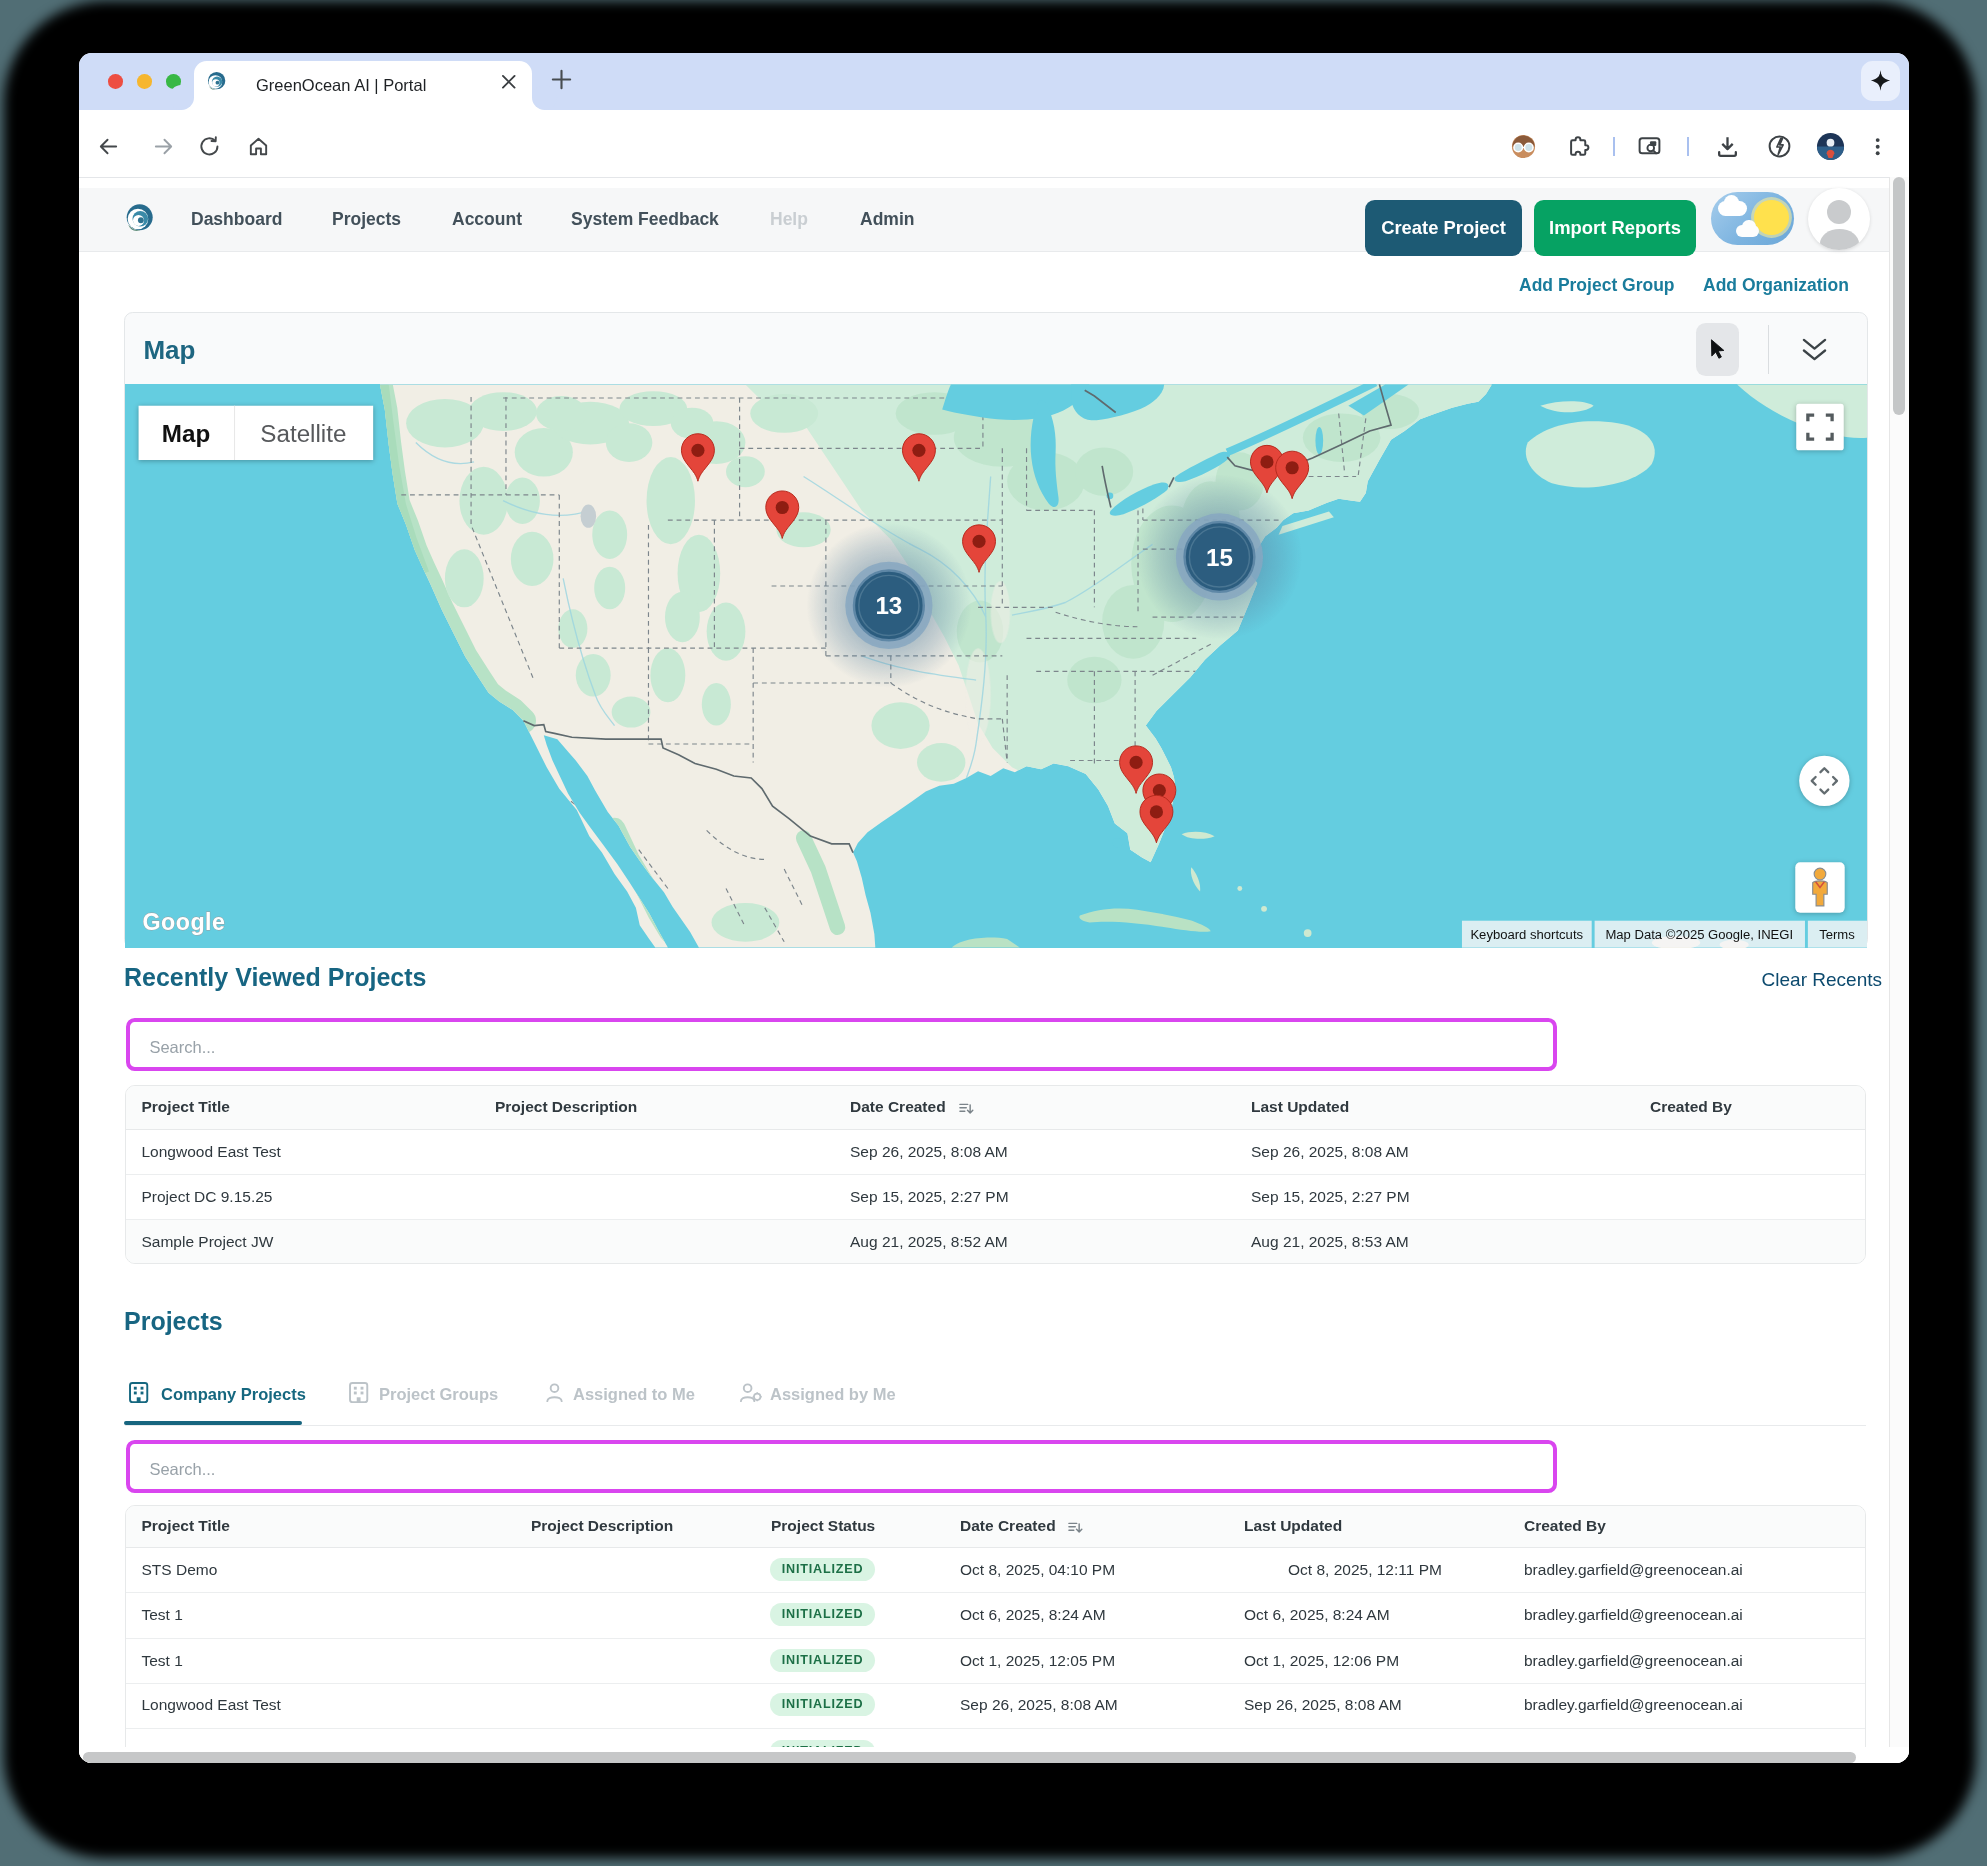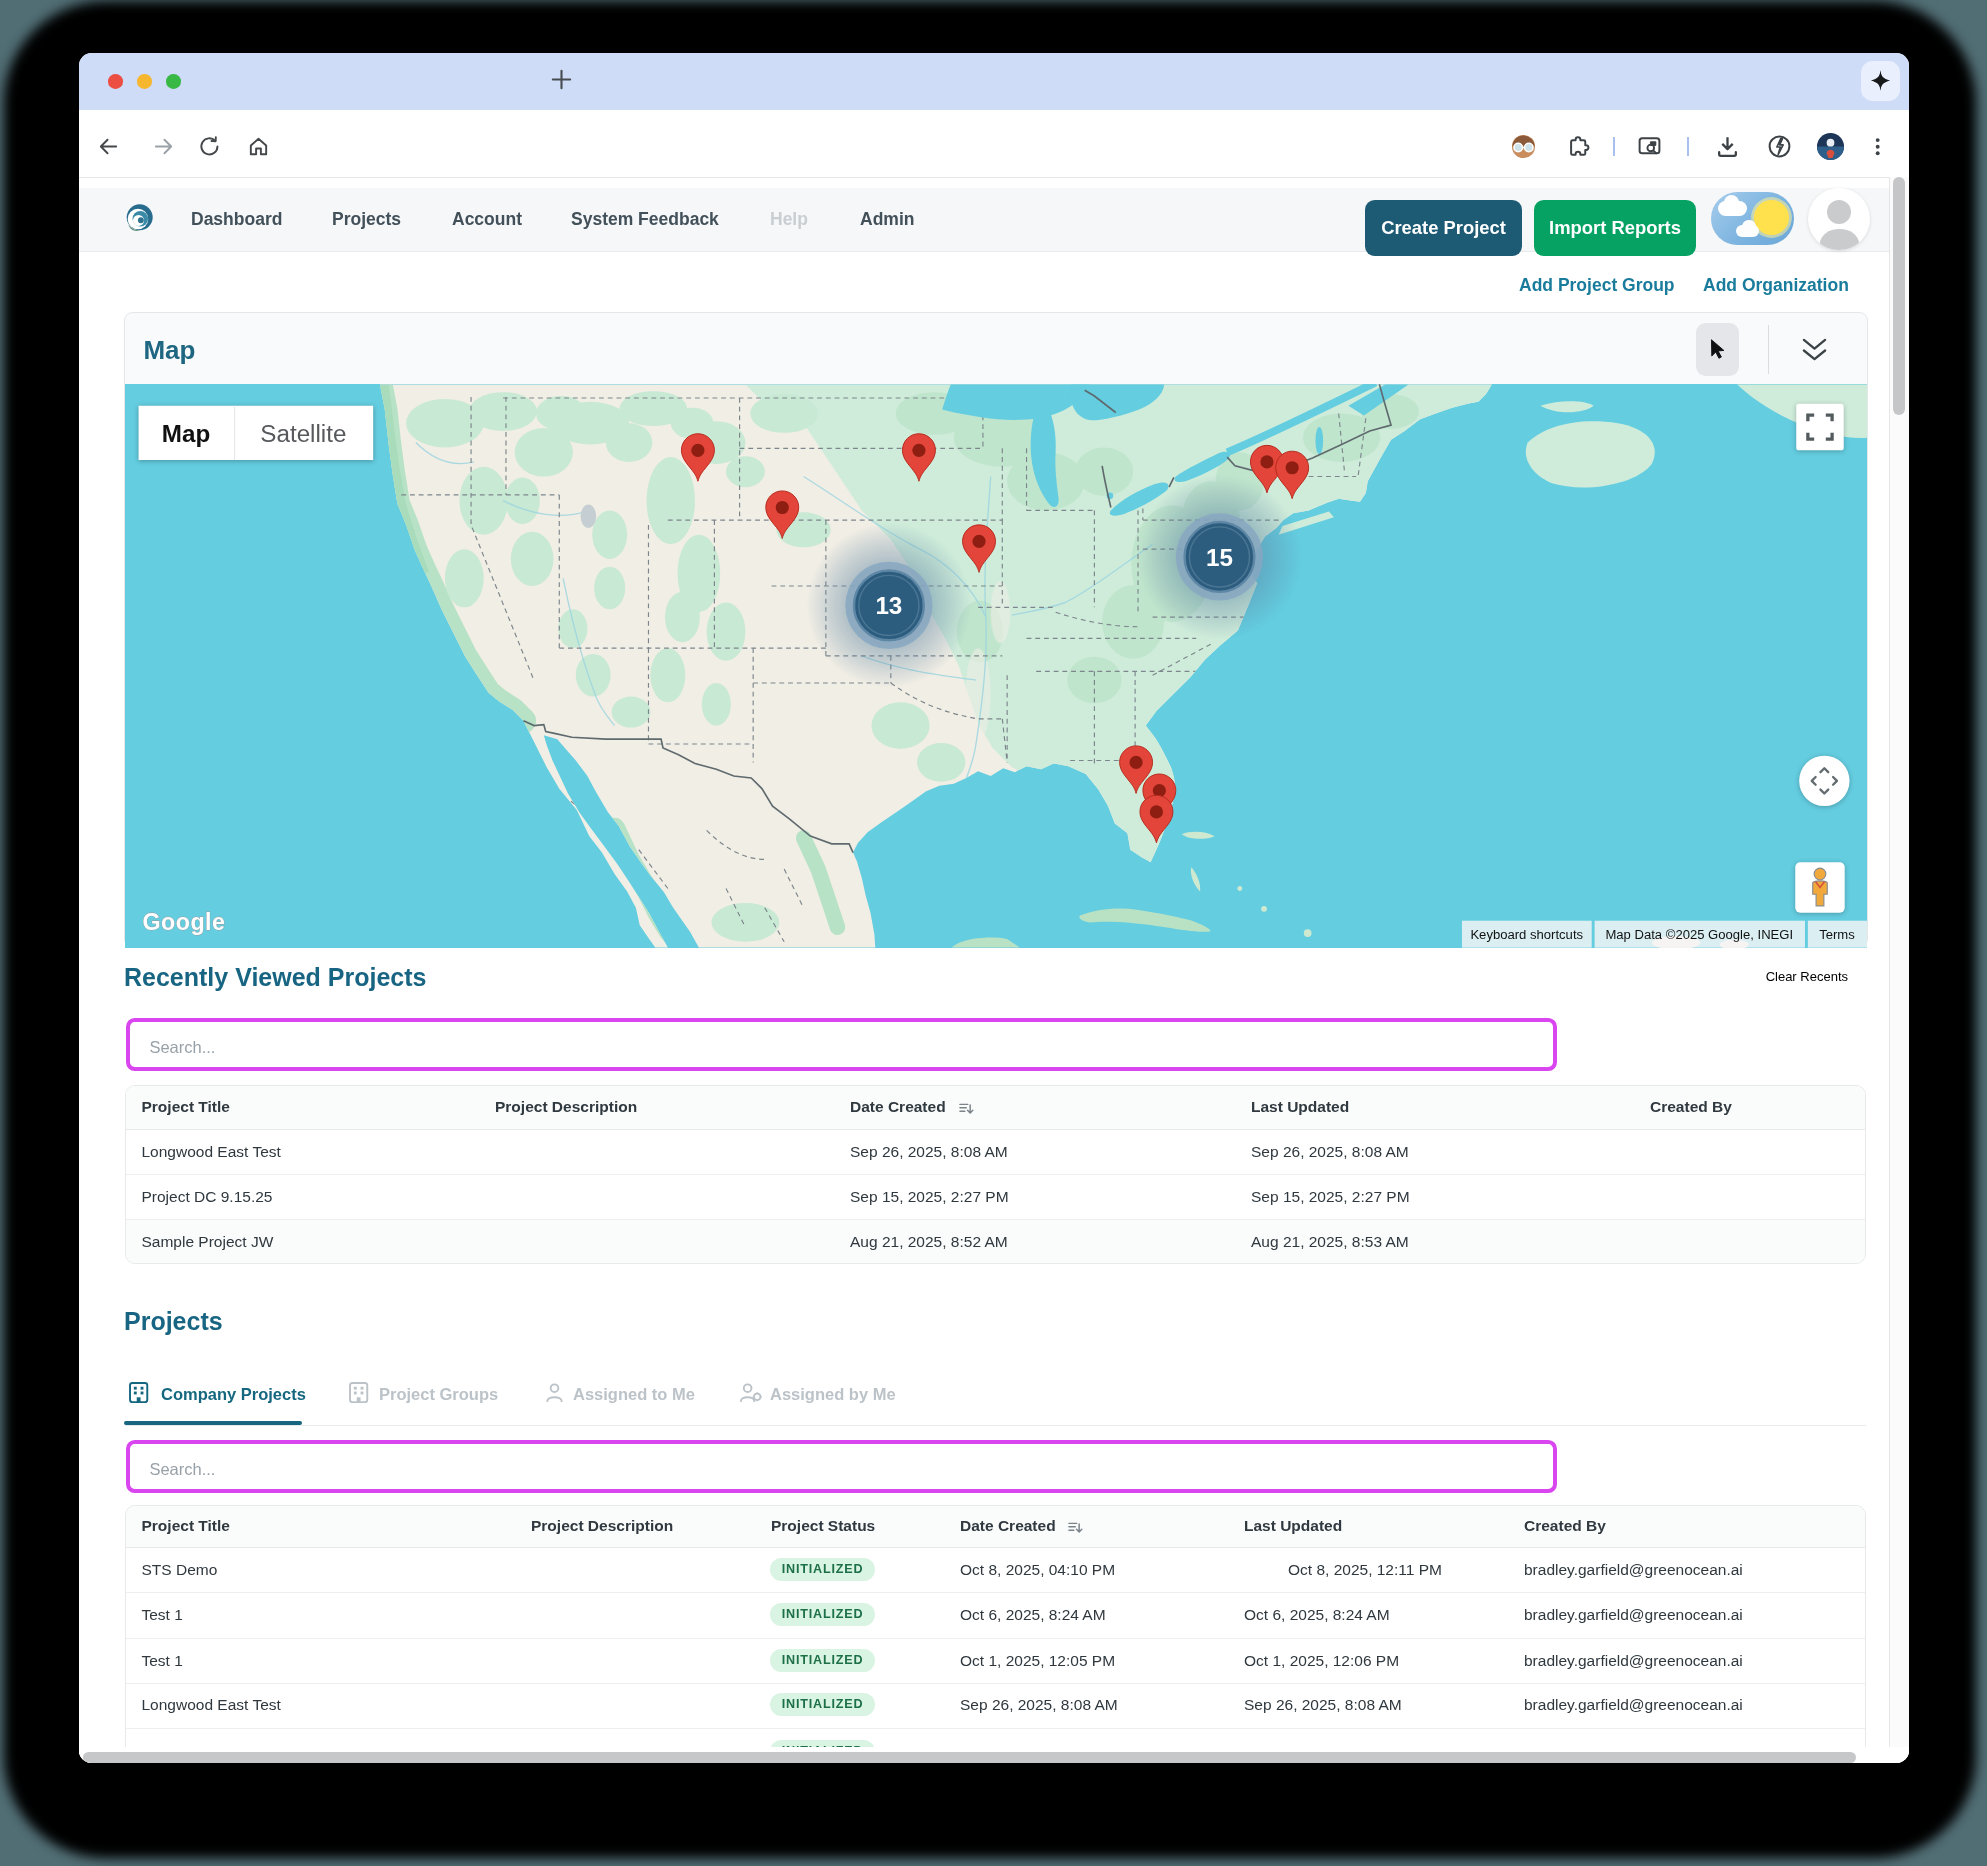--- a/index.html
+++ b/index.html
@@ -52,20 +52,40 @@
   #hbar { position:absolute; left:3.9px; top:1575px; width:1773px; height:10.7px; border-radius:5.8px; background:#c6c7c8; }
 </style>
 </head>
 <body>
 <div id="shadowrect"></div>
 <div id="win">
   <div id="tabbar">
     <div class="light" style="left:29px;background:#ed4e42;"></div>
     <div class="light" style="left:58px;background:#f6b62e;"></div>
     <div class="light" style="left:87px;background:#38b845;"></div>
+    <div id="tab">
+      <div class="flare l">
+          <i></i>
+        </div>
+        <div class="flare r">
+          <i></i>
+        </div>
+      <svg width="23" height="23" viewBox="0 0 34 34" style="position:absolute;left:10.7px;top:9.7px;">
+        <circle cx="17.2" cy="15.8" r="12.8" fill="#276b8d"></circle>
+        <circle cx="15.4" cy="17.6" r="10" fill="#fff"></circle>
+        <circle cx="17.8" cy="17.2" r="7.6" fill="#3a8aa8"></circle>
+        <circle cx="16" cy="19" r="5.4" fill="#fff"></circle>
+        <circle cx="18.4" cy="18.8" r="2.8" fill="#2f7390"></circle>
+        <path d="M6,23.5 C9,27.5 13,29 17,28.5 C12,30.5 7.5,28 6,23.5 Z" fill="#5d8b78"></path>
+      </svg>
+      <div id="tabtitle">GreenOcean AI | Portal</div>
+      <svg width="15.5" height="15.5" viewBox="0 0 16 16" style="position:absolute;left:307px;top:13.6px;">
+          <path d="M2 2 L14 14 M14 2 L2 14" stroke="#3c4043" stroke-width="2" stroke-linecap="round"></path>
+        </svg>
+    </div>
     <svg width="25" height="25" viewBox="0 0 26 26" style="position:absolute;left:470px;top:13.6px;">
         <path d="M13 4 L13 22 M4 13 L22 13" stroke="#474c50" stroke-width="2.2" stroke-linecap="round"></path>
       </svg>
     <div id="sparkle">
       <svg width="23" height="23" viewBox="0 0 24 24" style="position:absolute;left:7.8px;top:7.8px;">
           <path d="M12 1 C12.6 7 14 9.4 12 12 C14 14.6 12.6 17 12 23 C11.4 17 10 14.6 12 12 C10 9.4 11.4 7 12 1 Z" fill="#17191b"></path>
           <path d="M1 12 C7 11.4 9.4 10 12 12 C14.6 14 17 12.6 23 12 C17 12.6 14.6 14 12 12 C9.4 10 7 11.4 1 12 Z" fill="#17191b"></path>
           <path d="M12 2 C13 8 14.5 9.5 22 12 C14.5 14.5 13 16 12 22 C11 16 9.5 14.5 2 12 C9.5 9.5 11 8 12 2 Z" fill="#17191b"></path>
         </svg>
     </div>
@@ -421,21 +441,21 @@
           <rect x="1516" y="553" width="217" height="28" fill="#f5f5f5" opacity="0.82"></rect>
           <rect x="1736" y="553" width="61" height="28" fill="#f5f5f5" opacity="0.82"></rect>
           <text x="1446" y="572" font-size="13.5" fill="#111" text-anchor="middle" font-family="Liberation Sans, sans-serif">Keyboard shortcuts</text>
           <text x="1624" y="572" font-size="13.5" fill="#111" text-anchor="middle" font-family="Liberation Sans, sans-serif">Map Data ©2025 Google, INEGI</text>
           <text x="1766" y="572" font-size="13.5" fill="#111" text-anchor="middle" font-family="Liberation Sans, sans-serif">Terms</text>
         </g>
       </svg>
       </div>
     </div>
     <div class="h2" style="top:786px;">Recently Viewed Projects</div>
-    <div style="position:absolute;right:61px;top:792px;font-size:13px;color:#000000;">Clear Recents</div>
+    <div style="position:absolute;right:27px;top:792px;font-size:19px;color:#0c4a6e;">Clear Recents</div>
     <div class="search" style="top:841px;">
         <span>Search...</span>
       </div>
     <div class="tbl" style="top:908px;height:179px;">
       <div class="thead" style="height:44px;">
         <div class="th" style="left:15.5px;top:11.6px;">Project Title</div>
         <div class="th" style="left:369px;top:11.6px;">Project Description</div>
         <div class="th" style="left:724px;top:11.6px;">Date Created</div>
         <svg width="17.5" height="17.5" viewBox="0 0 18 18" style="position:absolute;left:832px;top:13.6px;">
             <path d="M2 4.5 L10 4.5 M2 8 L8.5 8 M2 11.5 L7 11.5" stroke="#7b848a" stroke-width="1.5" stroke-linecap="round"></path>

